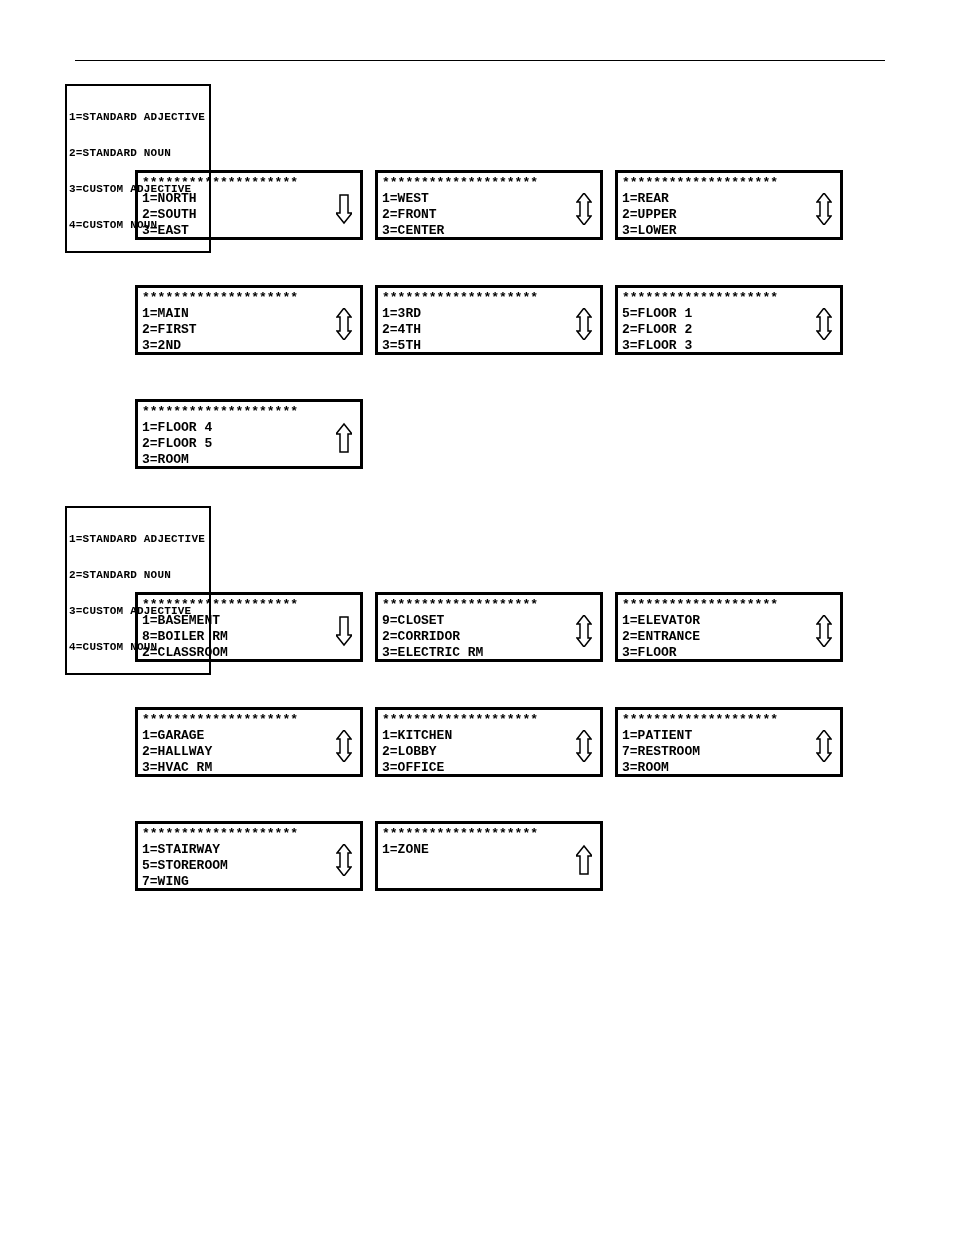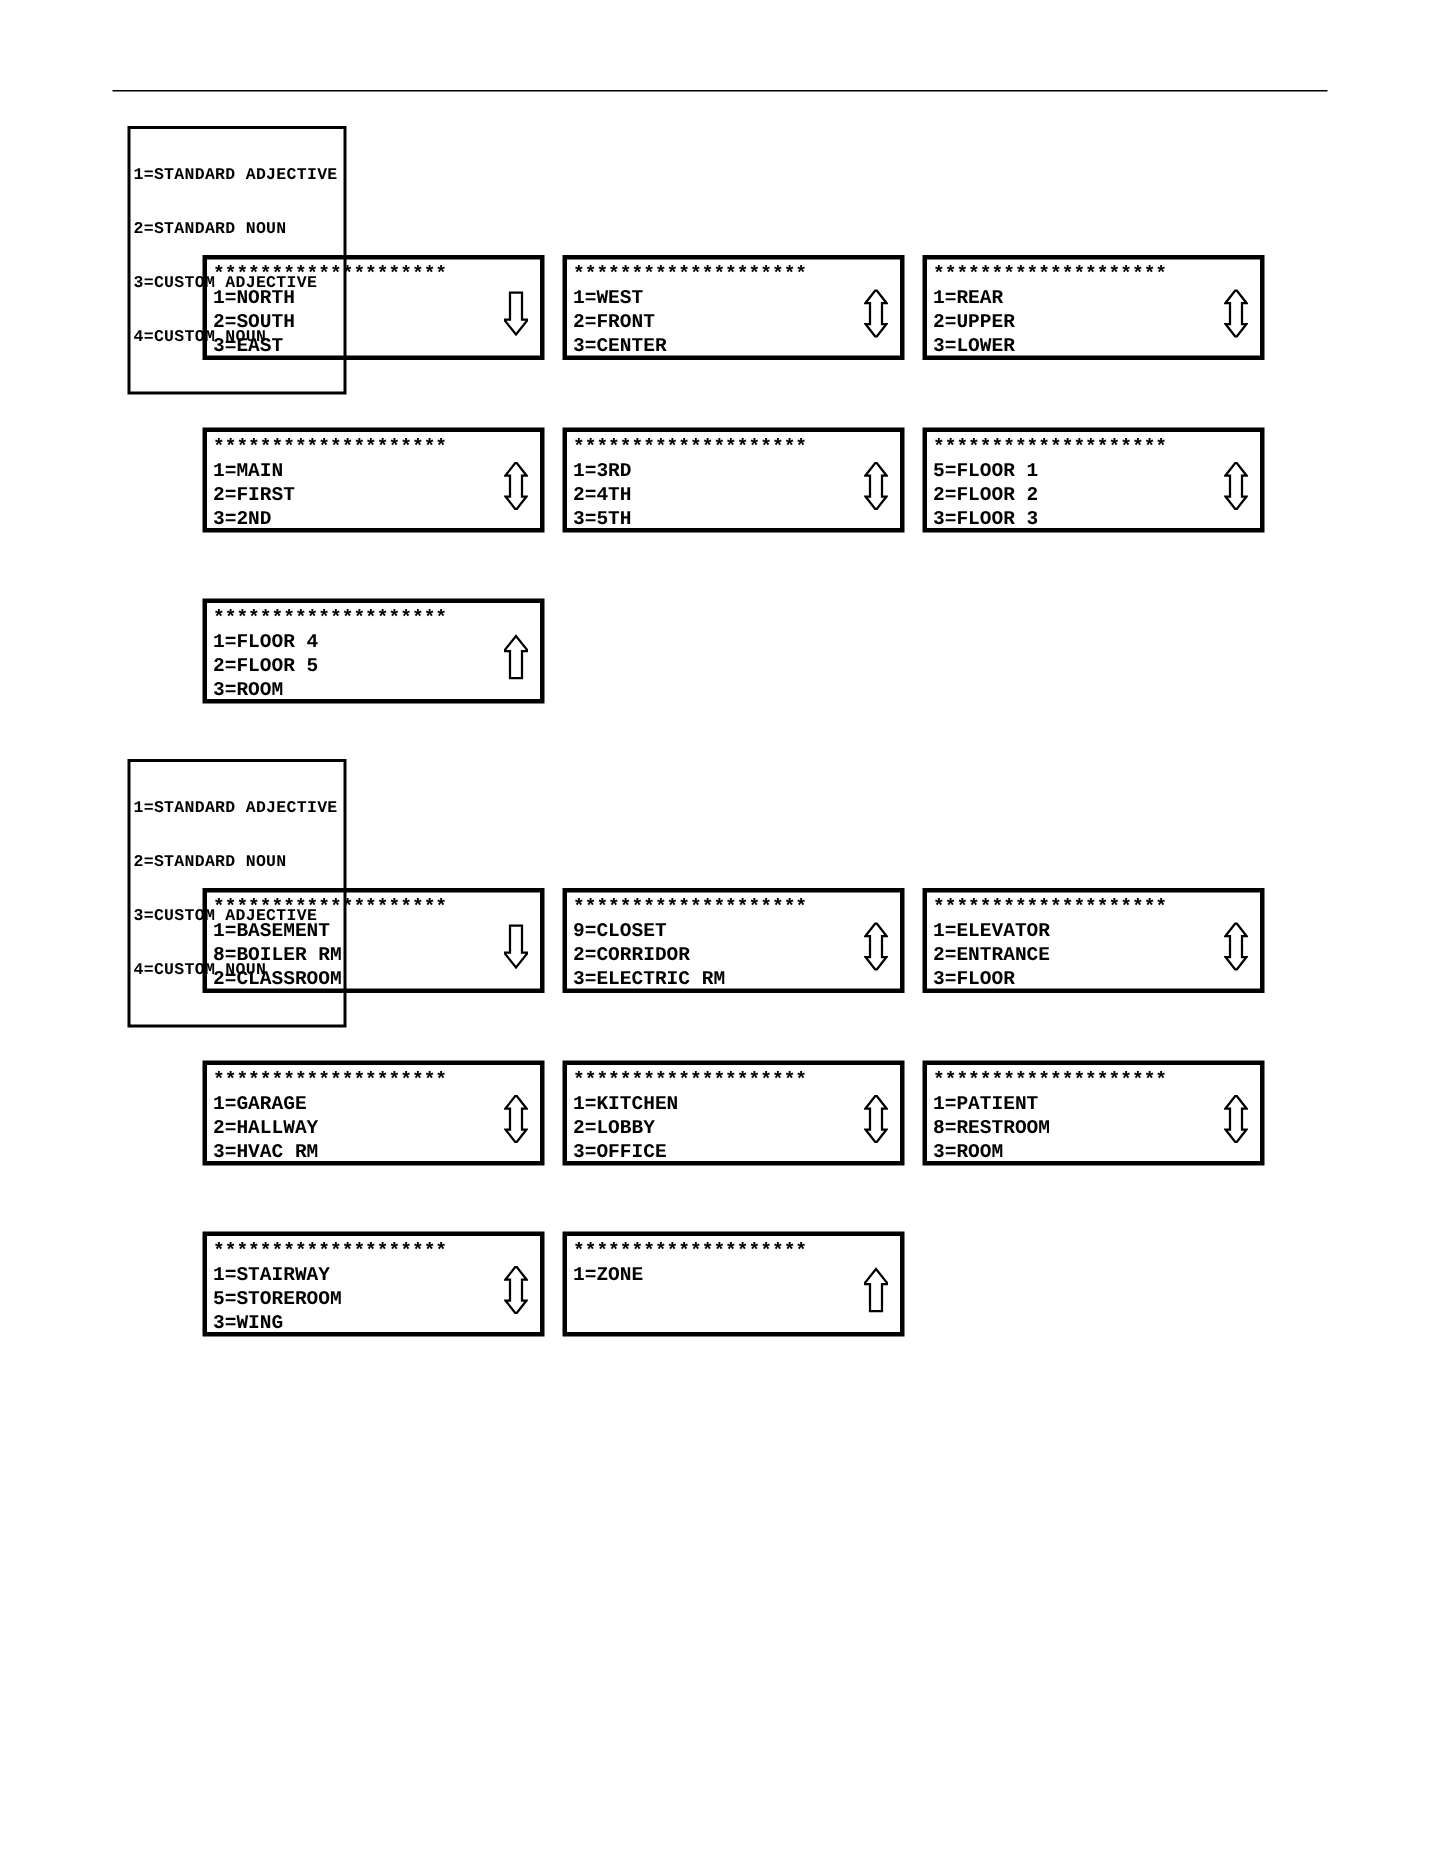--- a/index.html
+++ b/index.html
@@ -1,18 +1,18 @@
 <!DOCTYPE html>
 <html><head>
 <meta charset="utf-8">
 <style>
   html,body{margin:0;padding:0;background:#fff;color:#000;}
   body{width:954px;height:1235px;position:relative;font-family:"Courier New",monospace;}
   .hr{position:absolute;left:75px;top:60px;width:810px;height:0;border-top:1px solid #000;}
-  .legend{position:absolute;left:85px;border:2px solid #000;padding:1px 4px 18px 2px;
+  .legend{position:absolute;left:65px;border:2px solid #000;padding:1px 4px 8px 2px;
           font-weight:bold;font-size:11px;line-height:12px;letter-spacing:0.2px;
           font-stretch:condensed;white-space:pre;}
   .legend.lg1{top:84px;}
   .legend.lg2{top:506px;}
   .box{position:absolute;width:228px;height:70px;border:3px solid #000;box-sizing:border-box;
        padding:2px 4px;font-weight:bold;font-size:13px;line-height:16px;}
   .row{white-space:pre;}
   .arrow{position:absolute;right:6px;top:20px;width:18px;}
   .arrow svg{display:block;}
 </style>
@@ -167,33 +167,33 @@
       <div class="row">3=OFFICE</div>
       <span class="arrow">
         <svg width="16" height="32" viewBox="0 0 16 32">
           <use href="#arr-updown"></use>
         </svg>
       </span>
     </div>
     <div class="box" style="left: 615px; top: 707px;">
       <div class="row">********************</div>
       <div class="row">1=PATIENT</div>
-      <div class="row">8=RESTROOM</div>
+      <div class="row">7=RESTROOM</div>
       <div class="row">3=ROOM</div>
       <span class="arrow">
         <svg width="16" height="32" viewBox="0 0 16 32">
           <use href="#arr-updown"></use>
         </svg>
       </span>
     </div>
     <div class="box" style="left: 135px; top: 821px;">
       <div class="row">********************</div>
       <div class="row">1=STAIRWAY</div>
       <div class="row">5=STOREROOM</div>
-      <div class="row">3=WING</div>
+      <div class="row">7=WING</div>
       <span class="arrow">
         <svg width="16" height="32" viewBox="0 0 16 32">
           <use href="#arr-updown"></use>
         </svg>
       </span>
     </div>
     <div class="box" style="left: 375px; top: 821px;">
       <div class="row">********************</div>
       <div class="row">1=ZONE</div>
       <div class="row"> </div>

